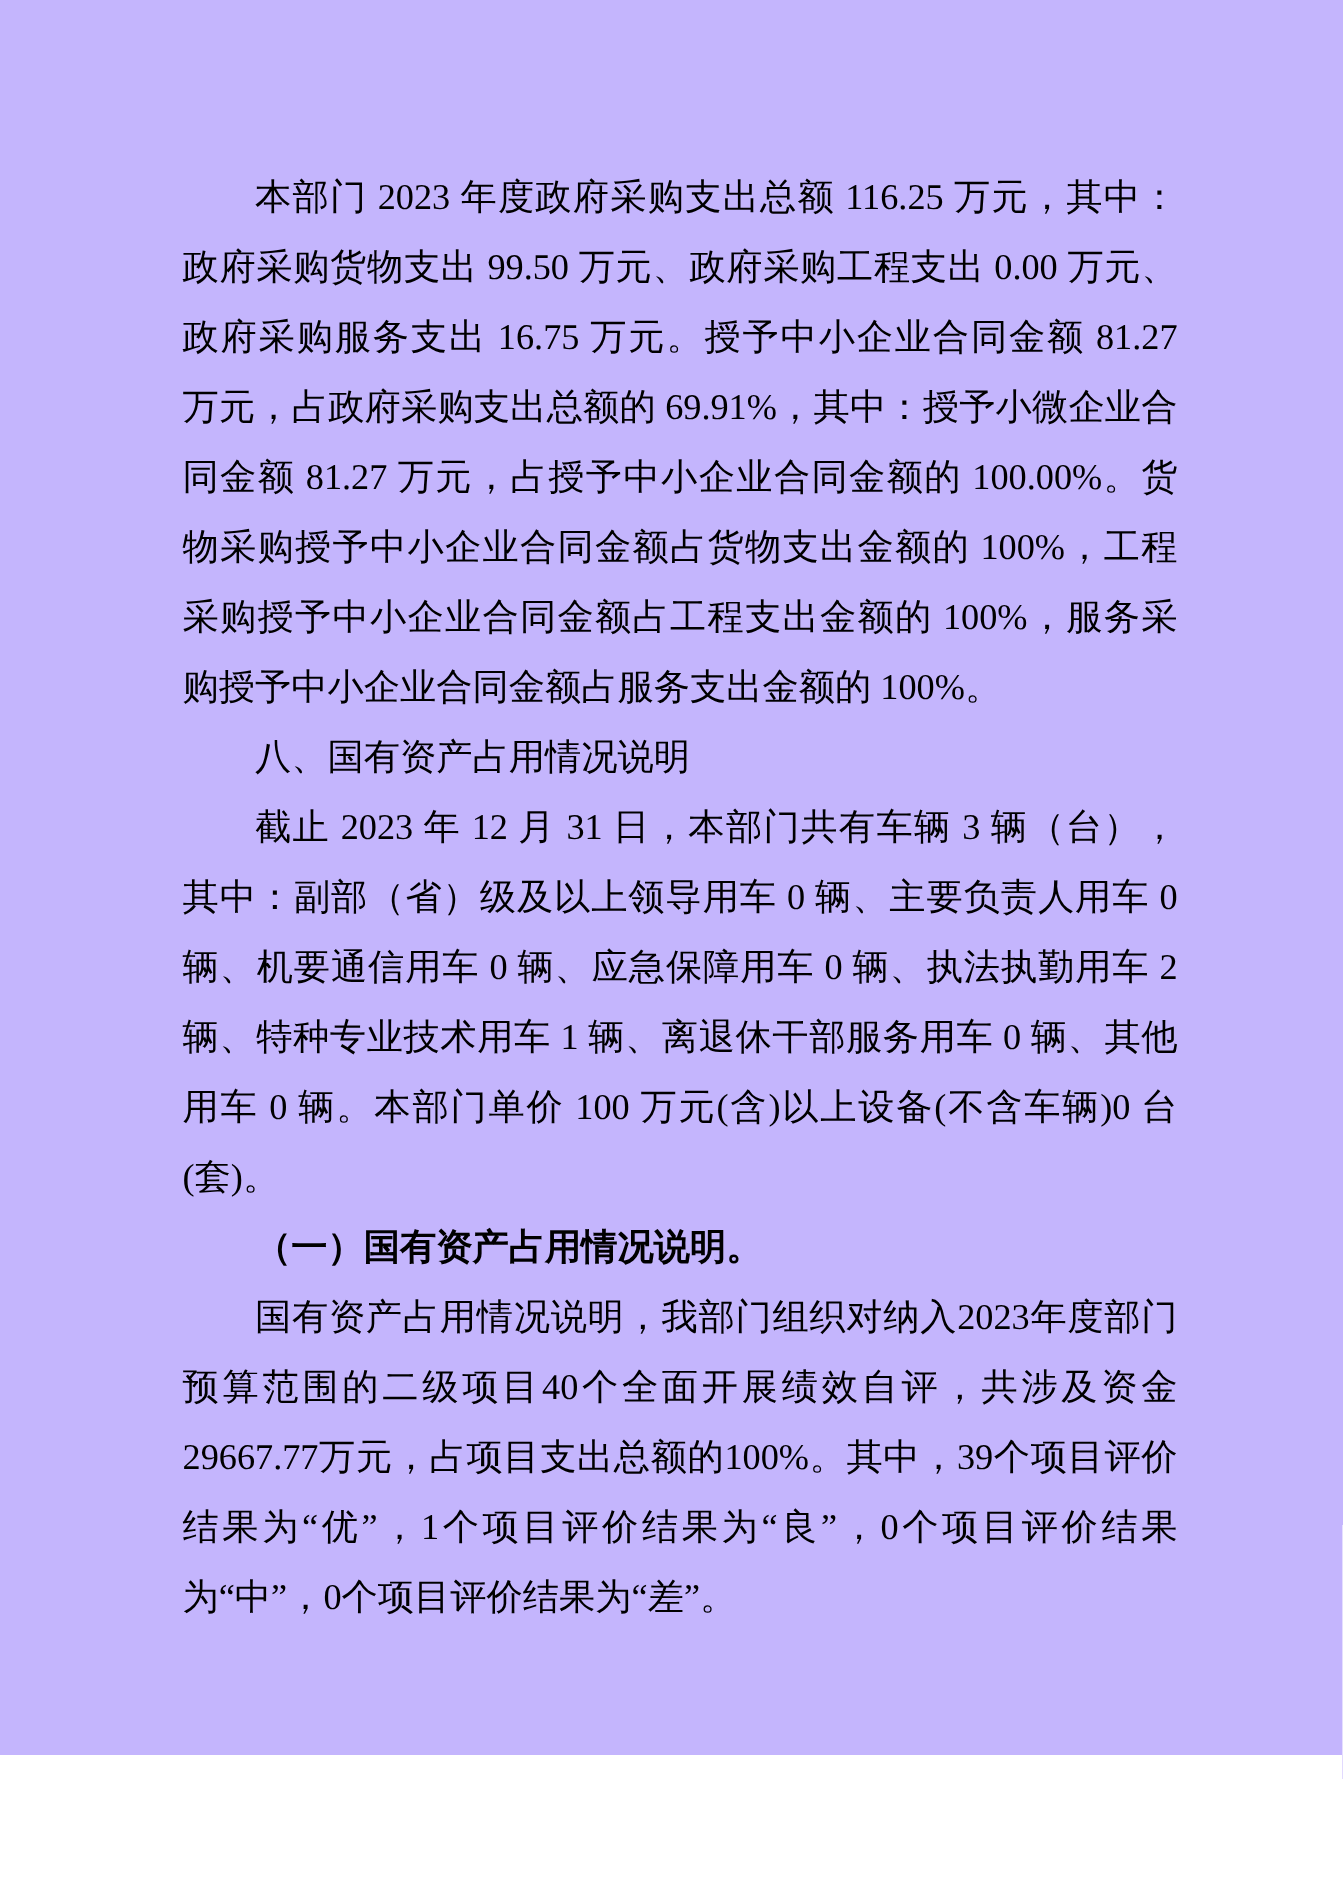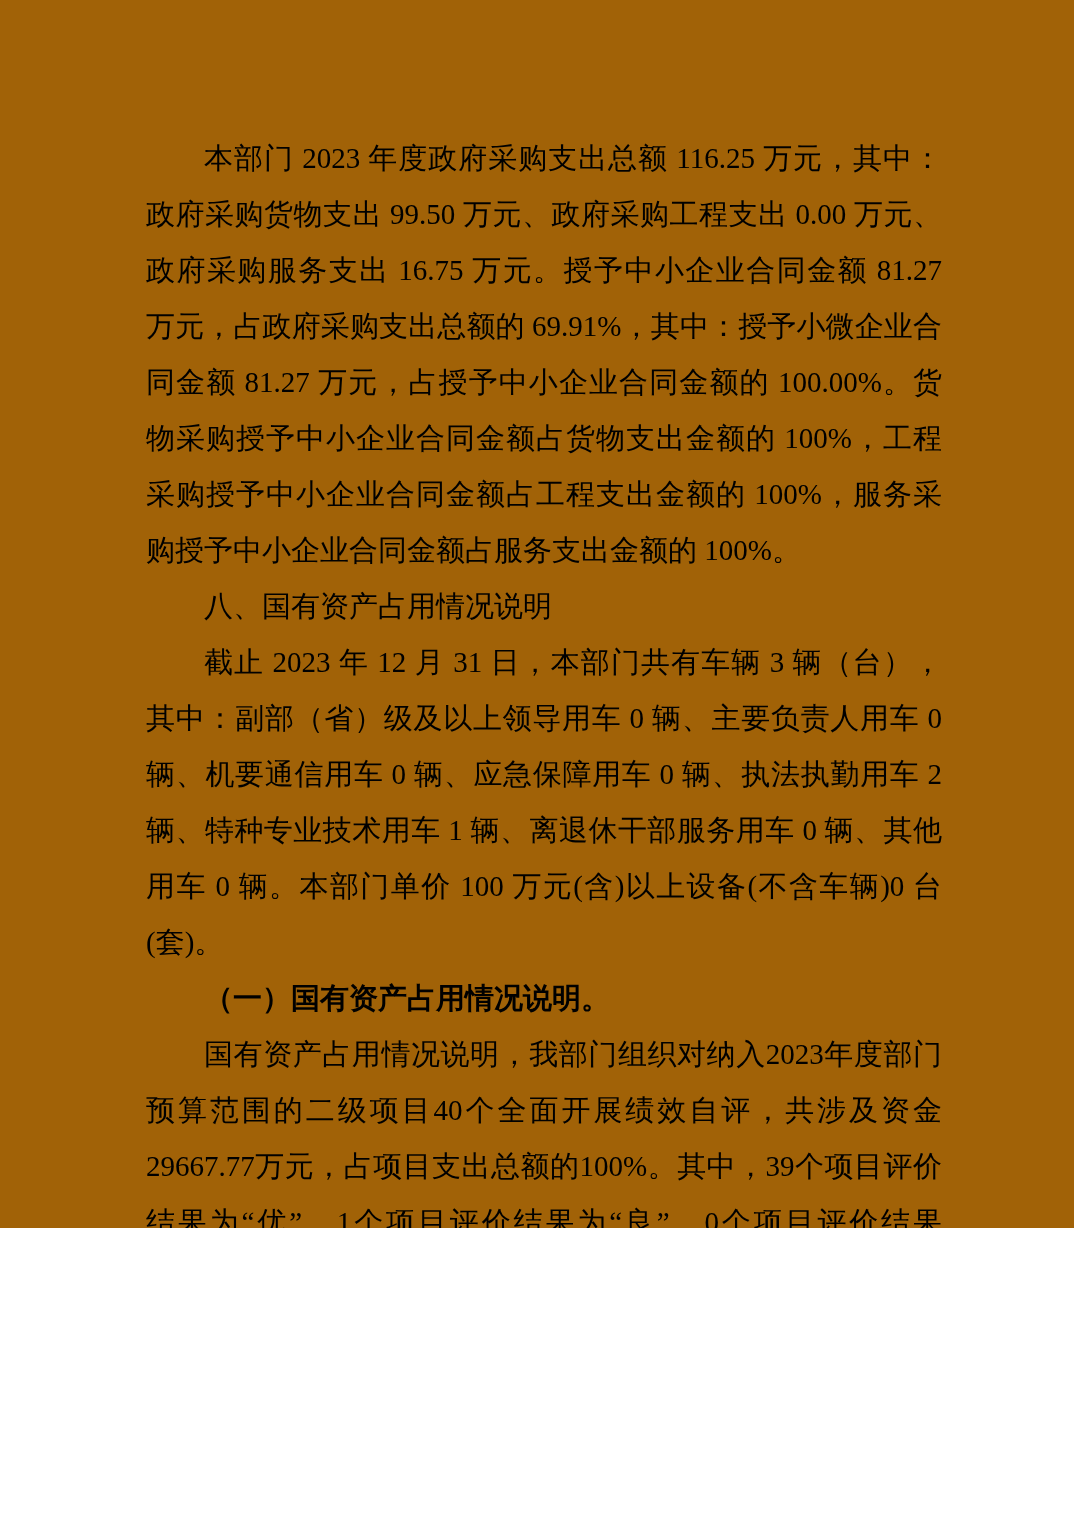--- a/index.html
+++ b/index.html
@@ -3,22 +3,22 @@
 <meta charset="utf-8">
 <style>
   html, body {
     margin: 0;
     padding: 0;
     background: #ffffff;
   }
   .page {
     position: relative;
     width: 1074px;
-    height: 1228px;
-    background: #a16207;
+    height: 1404px;
+    background: #c4b5fd;
     color: #000000;
     overflow: hidden;
   }
   .content {
     position: absolute;
     left: 146px;
     top: 130px;
     width: 796px;
   }
   .content p, .content h2, .content h3 {

